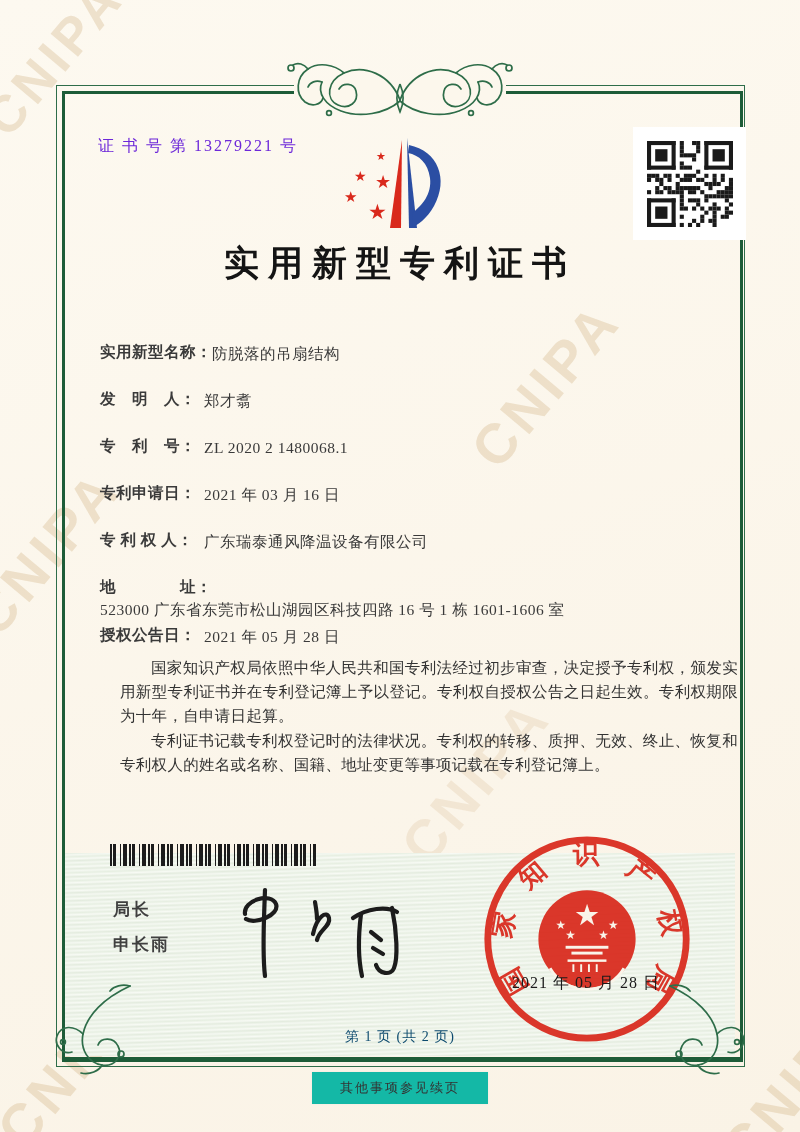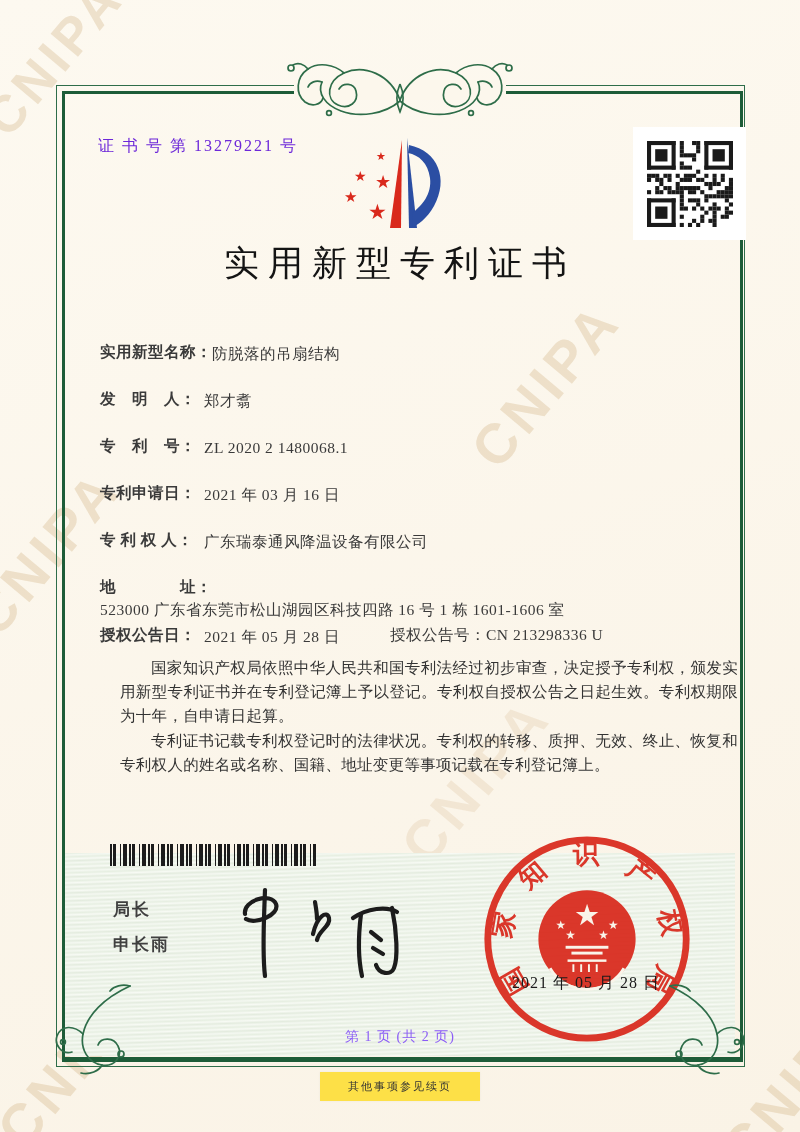--- a/index.html
+++ b/index.html
@@ -35,21 +35,21 @@
     background:repeating-linear-gradient(178deg,
       #e4ecdf 0px,#f4f8f1 2px,#e7efe2 4px,#f7faf4 6px,#e4ecdf 8px);
   }
   
   .cert-no{left:98px;top:136px;font-size:16px;color:#6d28d9;letter-spacing:2px;z-index:3;}
   .logo{left:330px;top:131px;width:146px;height:104px;z-index:3;}
   .logo .star{position:absolute;color:#d9291c;line-height:1;}
   .qr-box{left:633px;top:127px;width:113px;height:113px;background:#ffffff;z-index:3;
     display:flex;align-items:center;justify-content:center;}
   .title{left:0;top:240px;width:800px;text-align:center;z-index:3;
-    font-size:35px;font-weight:400;color:#141414;letter-spacing:9px;}
+    font-size:35px;font-weight:700;color:#141414;letter-spacing:9px;}
   
   .row{left:100px;width:620px;font-size:15.5px;color:#3a3a3a;z-index:3;letter-spacing:0.5px;}
   .flabel{display:inline-block;min-width:104px;vertical-align:top;font-weight:bold;}
   .fvalue{display:inline-block;vertical-align:top;max-width:512px;word-break:break-all;line-height:23px;}
   .grant-no{position:absolute;left:290px;top:0;white-space:nowrap;}
   
   .para{left:100px;width:618px;font-size:15.5px;color:#333;line-height:24px;
     text-indent:2em;text-align:justify;z-index:3;letter-spacing:0.3px;margin-left:20px;}
   
   .barcode{left:110px;top:844px;width:206px;height:22px;z-index:3;
@@ -57,23 +57,23 @@
       #1c1c1c 0 2px,transparent 2px 3px,#1c1c1c 3px 6px,transparent 6px 10px,
       #1c1c1c 10px 11px,transparent 11px 13px,#1c1c1c 13px 17px,transparent 17px 19px);}
   .officer{left:113px;z-index:4;font:600 17px "Liberation Sans","DejaVu Sans",sans-serif;color:#404040;letter-spacing:2px;}
   .officer-title{top:898px;}
   .officer-name{top:933px;}
   .signature{left:225px;top:880px;width:198px;height:102px;z-index:4;}
   .seal{left:480px;top:832px;width:214px;height:214px;z-index:3;opacity:0.93;}
   .seal-date{left:498px;top:973px;width:176px;text-align:center;z-index:5;
     font-size:16px;color:#1a1a1a;letter-spacing:1px;}
   .page-info{left:0;top:1028px;width:800px;text-align:center;z-index:4;
-    font-size:14px;color:#8b5cf6;letter-spacing:1px;}
+    font-size:14px;color:#0c4a6e;letter-spacing:1px;}
   .cont-box{left:50%;transform:translateX(-50%);top:1072px;z-index:3;
-    background:#fde047;padding:7px 28px;font-size:11px;color:#333;letter-spacing:2px;white-space:nowrap;
+    background:#14b8a6;padding:7px 28px;font-size:13px;color:#333;letter-spacing:2px;white-space:nowrap;
     box-shadow:0 0 2px rgba(0,0,0,0.06);}
 </style>
 </head>
 <body>
 
 <span class="wm wm1">CNIPA</span>
 <span class="wm wm2">CNIPA</span>
 <span class="wm wm3">CNIPA</span>
 <span class="wm wm4">CNIPA</span>
 <span class="wm wm5">CNIPA</span>
@@ -287,21 +287,20 @@
   <span class="flabel">专利申请日：</span><span class="fvalue">2021 年 03 月 16 日</span>
 </div>
 <div class="abs row" style="top:530px">
   <span class="flabel">专 利 权 人：</span><span class="fvalue">广东瑞泰通风降温设备有限公司</span>
 </div>
 <div class="abs row" style="top:577px">
   <span class="flabel">地　　　　址：</span><span class="fvalue" style="width:512px">523000 广东省东莞市松山湖园区科技四路 16 号 1 栋 1601-1606 室</span>
 </div>
 <div class="abs row" style="top:625px">
   <span class="flabel">授权公告日：</span><span class="fvalue">2021 年 05 月 28 日</span>
-  <span class="grant-no"><span>授权公告号：</span><span>CN 213298336 U</span></span>
 </div>
 
 <div class="abs para" style="top:656px">国家知识产权局依照中华人民共和国专利法经过初步审查，决定授予专利权，颁发实用新型专利证书并在专利登记簿上予以登记。专利权自授权公告之日起生效。专利权期限为十年，自申请日起算。</div>
 <div class="abs para" style="top:729px">专利证书记载专利权登记时的法律状况。专利权的转移、质押、无效、终止、恢复和专利权人的姓名或名称、国籍、地址变更等事项记载在专利登记簿上。</div>
 
 <div class="abs barcode"></div>
 
 <div class="abs officer officer-title">局长</div>
 <div class="abs officer officer-name">申长雨</div>
 

